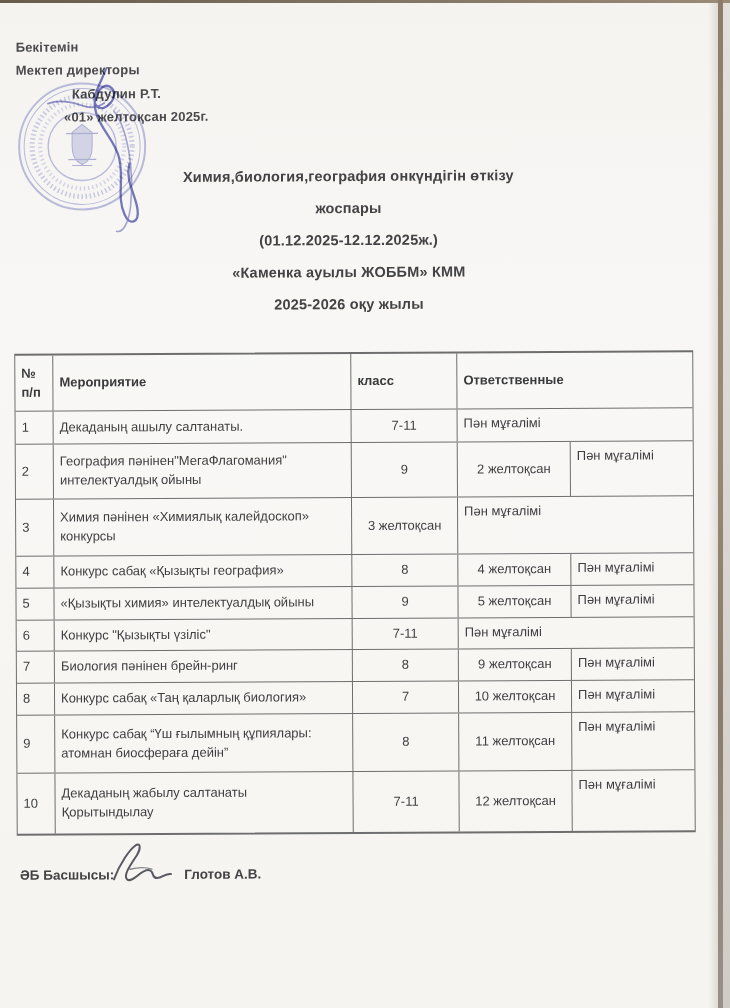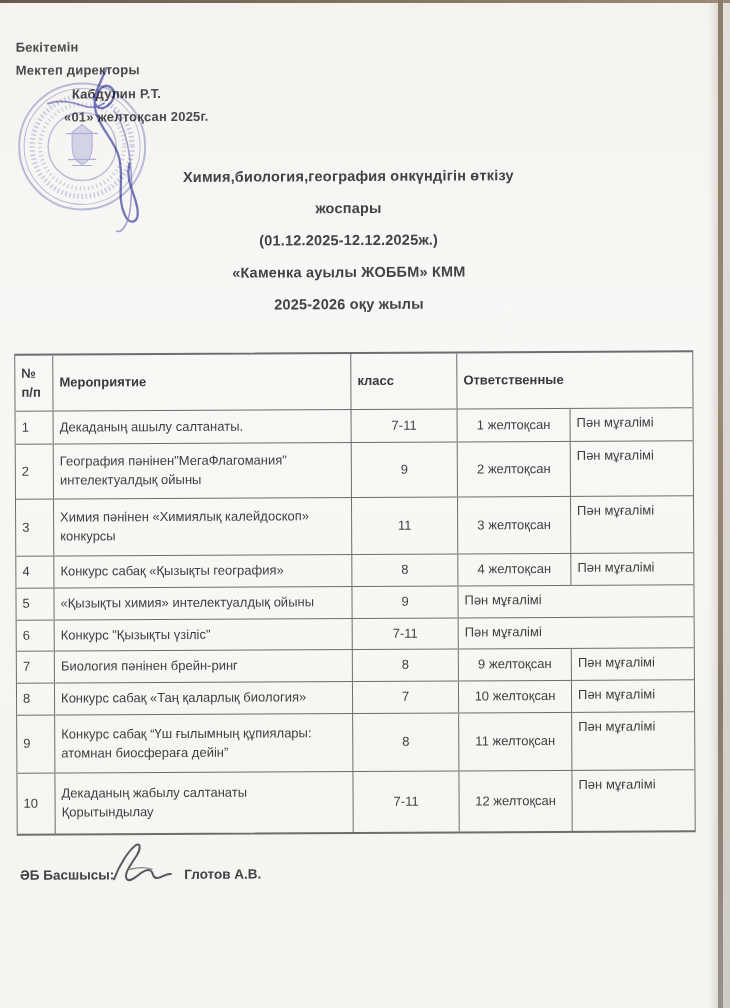--- a/index.html
+++ b/index.html
@@ -126,52 +126,51 @@
         </div>
         <div class="cell h h-cell">Мероприятие</div>
         <div class="cell h h-cell">класс</div>
         <div class="cell h h-cell">Ответственные</div>
       </div>
 
       <div class="trow r1">
         <div class="cell c-num">1</div>
         <div class="cell c-act">Декаданың ашылу салтанаты.</div>
         <div class="cell c-grade">7-11</div>
-        <div class="cell c-date">1 желтоқсан</div>
         <div class="cell c-resp">Пән мұғалімі</div>
       </div>
 
       <div class="trow r2">
         <div class="cell c-num">2</div>
         <div class="cell c-act">География пәнінен"МегаФлагомания" интелектуалдық ойыны</div>
         <div class="cell c-grade">9</div>
         <div class="cell c-date">2 желтоқсан</div>
         <div class="cell c-resp">Пән мұғалімі</div>
       </div>
 
       <div class="trow r3">
         <div class="cell c-num">3</div>
         <div class="cell c-act">Химия пәнінен «Химиялық калейдоскоп» конкурсы</div>
-        <div class="cell c-grade">11</div>
         <div class="cell c-date">3 желтоқсан</div>
         <div class="cell c-resp">Пән мұғалімі</div>
       </div>
 
       <div class="trow r4">
         <div class="cell c-num">4</div>
         <div class="cell c-act">Конкурс сабақ «Қызықты география»</div>
         <div class="cell c-grade">8</div>
         <div class="cell c-date">4 желтоқсан</div>
         <div class="cell c-resp">Пән мұғалімі</div>
       </div>
 
       <div class="trow r5">
         <div class="cell c-num">5</div>
         <div class="cell c-act">«Қызықты химия» интелектуалдық ойыны</div>
         <div class="cell c-grade">9</div>
+        <div class="cell c-date">5 желтоқсан</div>
         <div class="cell c-resp">Пән мұғалімі</div>
       </div>
 
       <div class="trow r6">
         <div class="cell c-num">6</div>
         <div class="cell c-act">Конкурс "Қызықты үзіліс"</div>
         <div class="cell c-grade">7-11</div>
         <div class="cell c-resp">Пән мұғалімі</div>
       </div>
 

